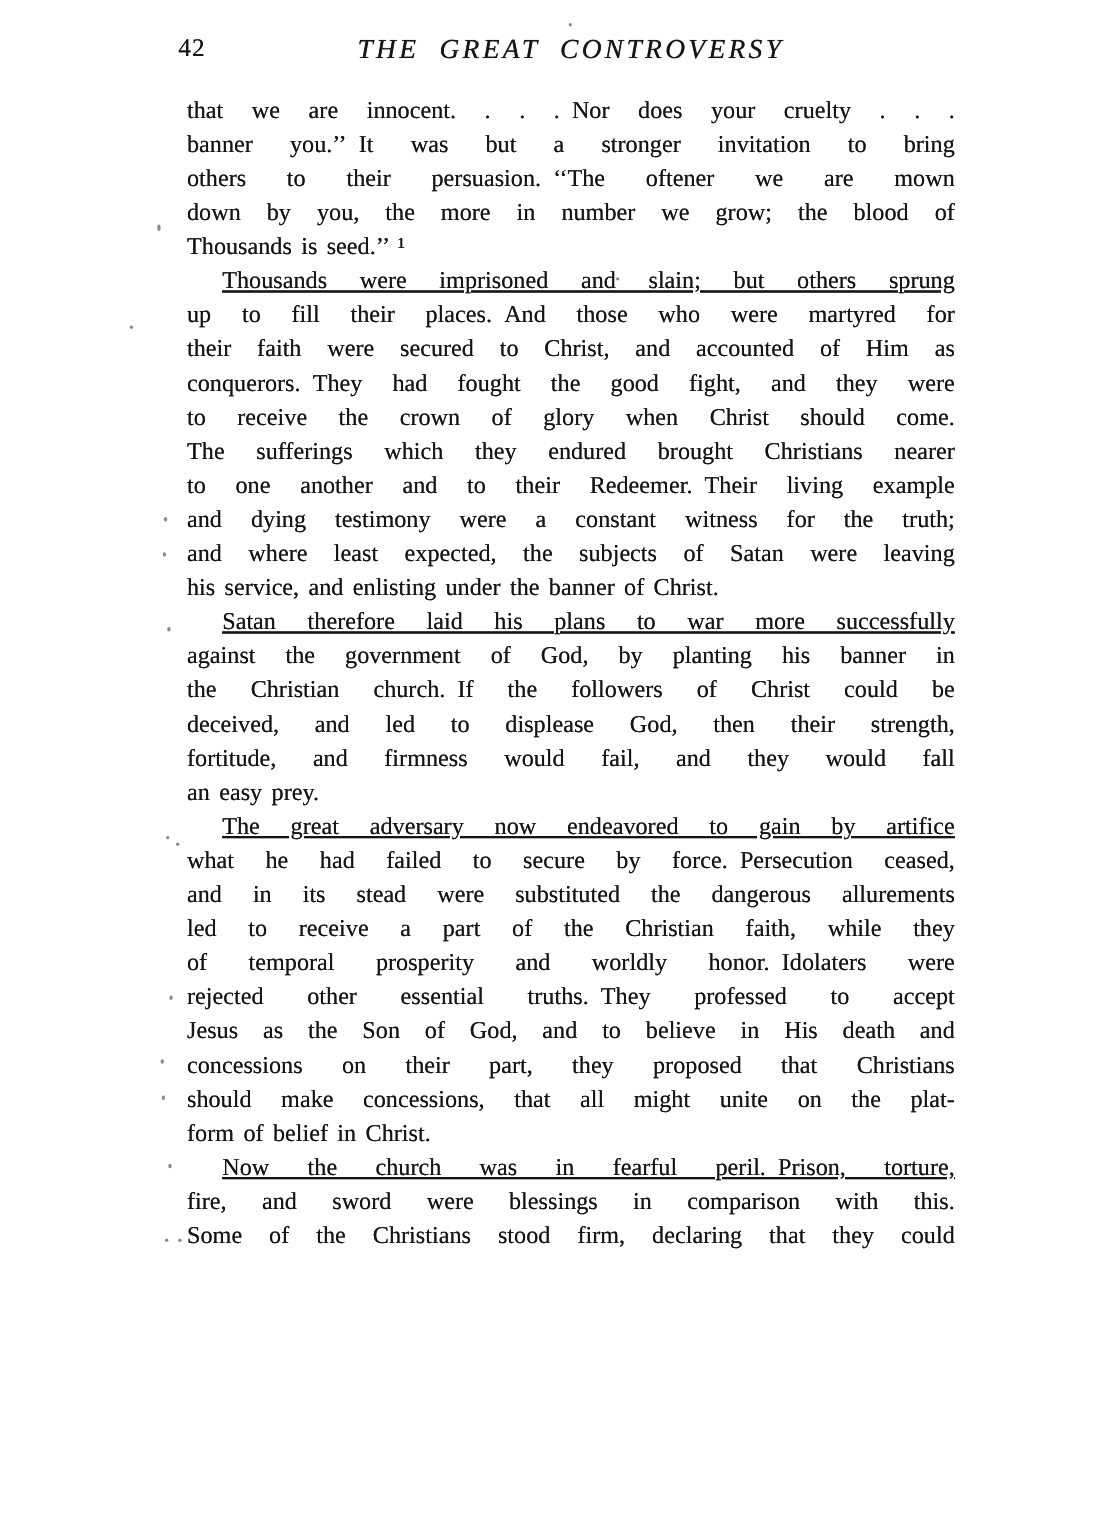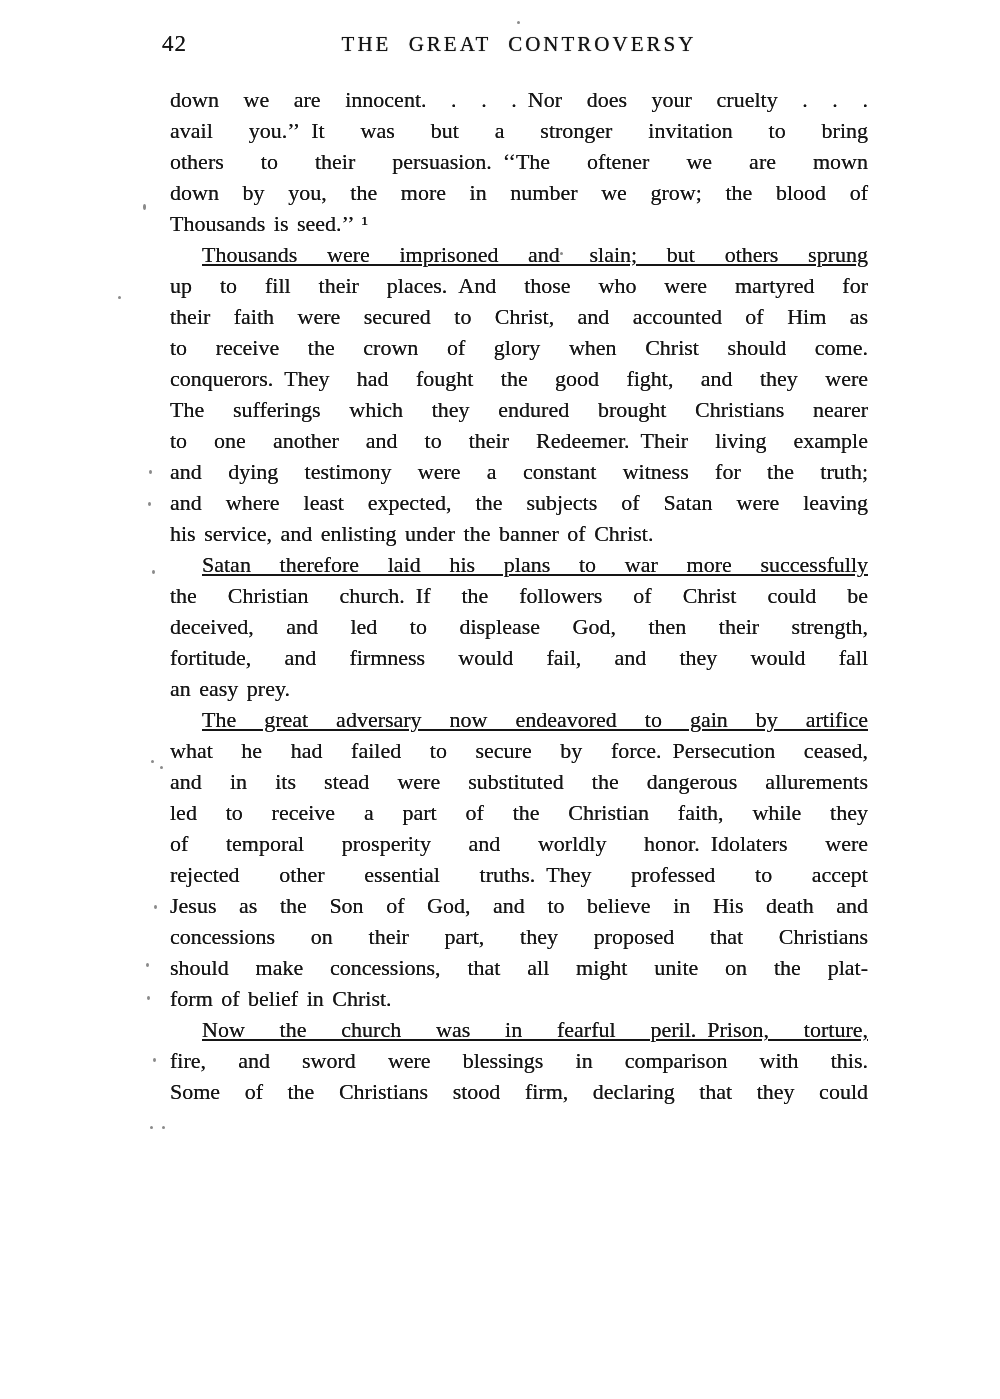--- a/index.html
+++ b/index.html
@@ -23,21 +23,22 @@
     font-size: 23px;
     letter-spacing: 1px;
     text-shadow: 0 0 0.6px rgba(20,20,20,0.85);
   }
   .running-head {
     position: absolute;
     left: 170px;
     top: 32px;
     width: 698px;
     text-align: center;
-    font-size: 21px;
+    font-style: italic;
+    font-size: 25px;
     letter-spacing: 3px;
     word-spacing: 9px;
     white-space: nowrap;
     text-shadow: 0 0 0.7px rgba(20,20,20,0.9);
   }
   .page-body {
     position: absolute;
     left: 170px;
     top: 84px;
     width: 698px;
@@ -78,36 +79,37 @@
   }
 </style>
 </head>
 <body>
 
 <div class="page" style="color: rgb(21, 21, 21); background: rgb(255, 255, 255);">
   <span class="page-number">42</span>
   <div class="running-head">THE GREAT CONTROVERSY</div>
 
   <div class="page-body">
-      <div class="line">down we are innocent. . . . Nor does your cruelty . . .</div>
-      <div class="line">avail you.’’ It was but a stronger invitation to bring</div>
+      <div class="line">that we are innocent. . . . Nor does your cruelty . . .</div>
+      <div class="line">banner you.’’ It was but a stronger invitation to bring</div>
       <div class="line">others to their persuasion. ‘‘The oftener we are mown</div>
       <div class="line">down by you, the more in number we grow; the blood of</div>
       <div class="line lastshort">Thousands is seed.’’ ¹</div>
       <div class="line indent">Thousands were imprisoned and slain; but others sprung</div>
       <div class="line">up to fill their places. And those who were martyred for</div>
       <div class="line">their faith were secured to Christ, and accounted of Him as</div>
+      <div class="line">conquerors. They had fought the good fight, and they were</div>
       <div class="line">to receive the crown of glory when Christ should come.</div>
-      <div class="line">conquerors. They had fought the good fight, and they were</div>
       <div class="line">The sufferings which they endured brought Christians nearer</div>
       <div class="line">to one another and to their Redeemer. Their living example</div>
       <div class="line">and dying testimony were a constant witness for the truth;</div>
       <div class="line">and where least expected, the subjects of Satan were leaving</div>
       <div class="line lastshort">his service, and enlisting under the banner of Christ.</div>
       <div class="line indent">Satan therefore laid his plans to war more successfully</div>
+      <div class="line">against the government of God, by planting his banner in</div>
       <div class="line">the Christian church. If the followers of Christ could be</div>
       <div class="line">deceived, and led to displease God, then their strength,</div>
       <div class="line">fortitude, and firmness would fail, and they would fall</div>
       <div class="line lastshort">an easy prey.</div>
       <div class="line indent">The great adversary now endeavored to gain by artifice</div>
       <div class="line">what he had failed to secure by force. Persecution ceased,</div>
       <div class="line">and in its stead were substituted the dangerous allurements</div>
       <div class="line">led to receive a part of the Christian faith, while they</div>
       <div class="line">of temporal prosperity and worldly honor. Idolaters were</div>
       <div class="line">rejected other essential truths. They professed to accept</div>

